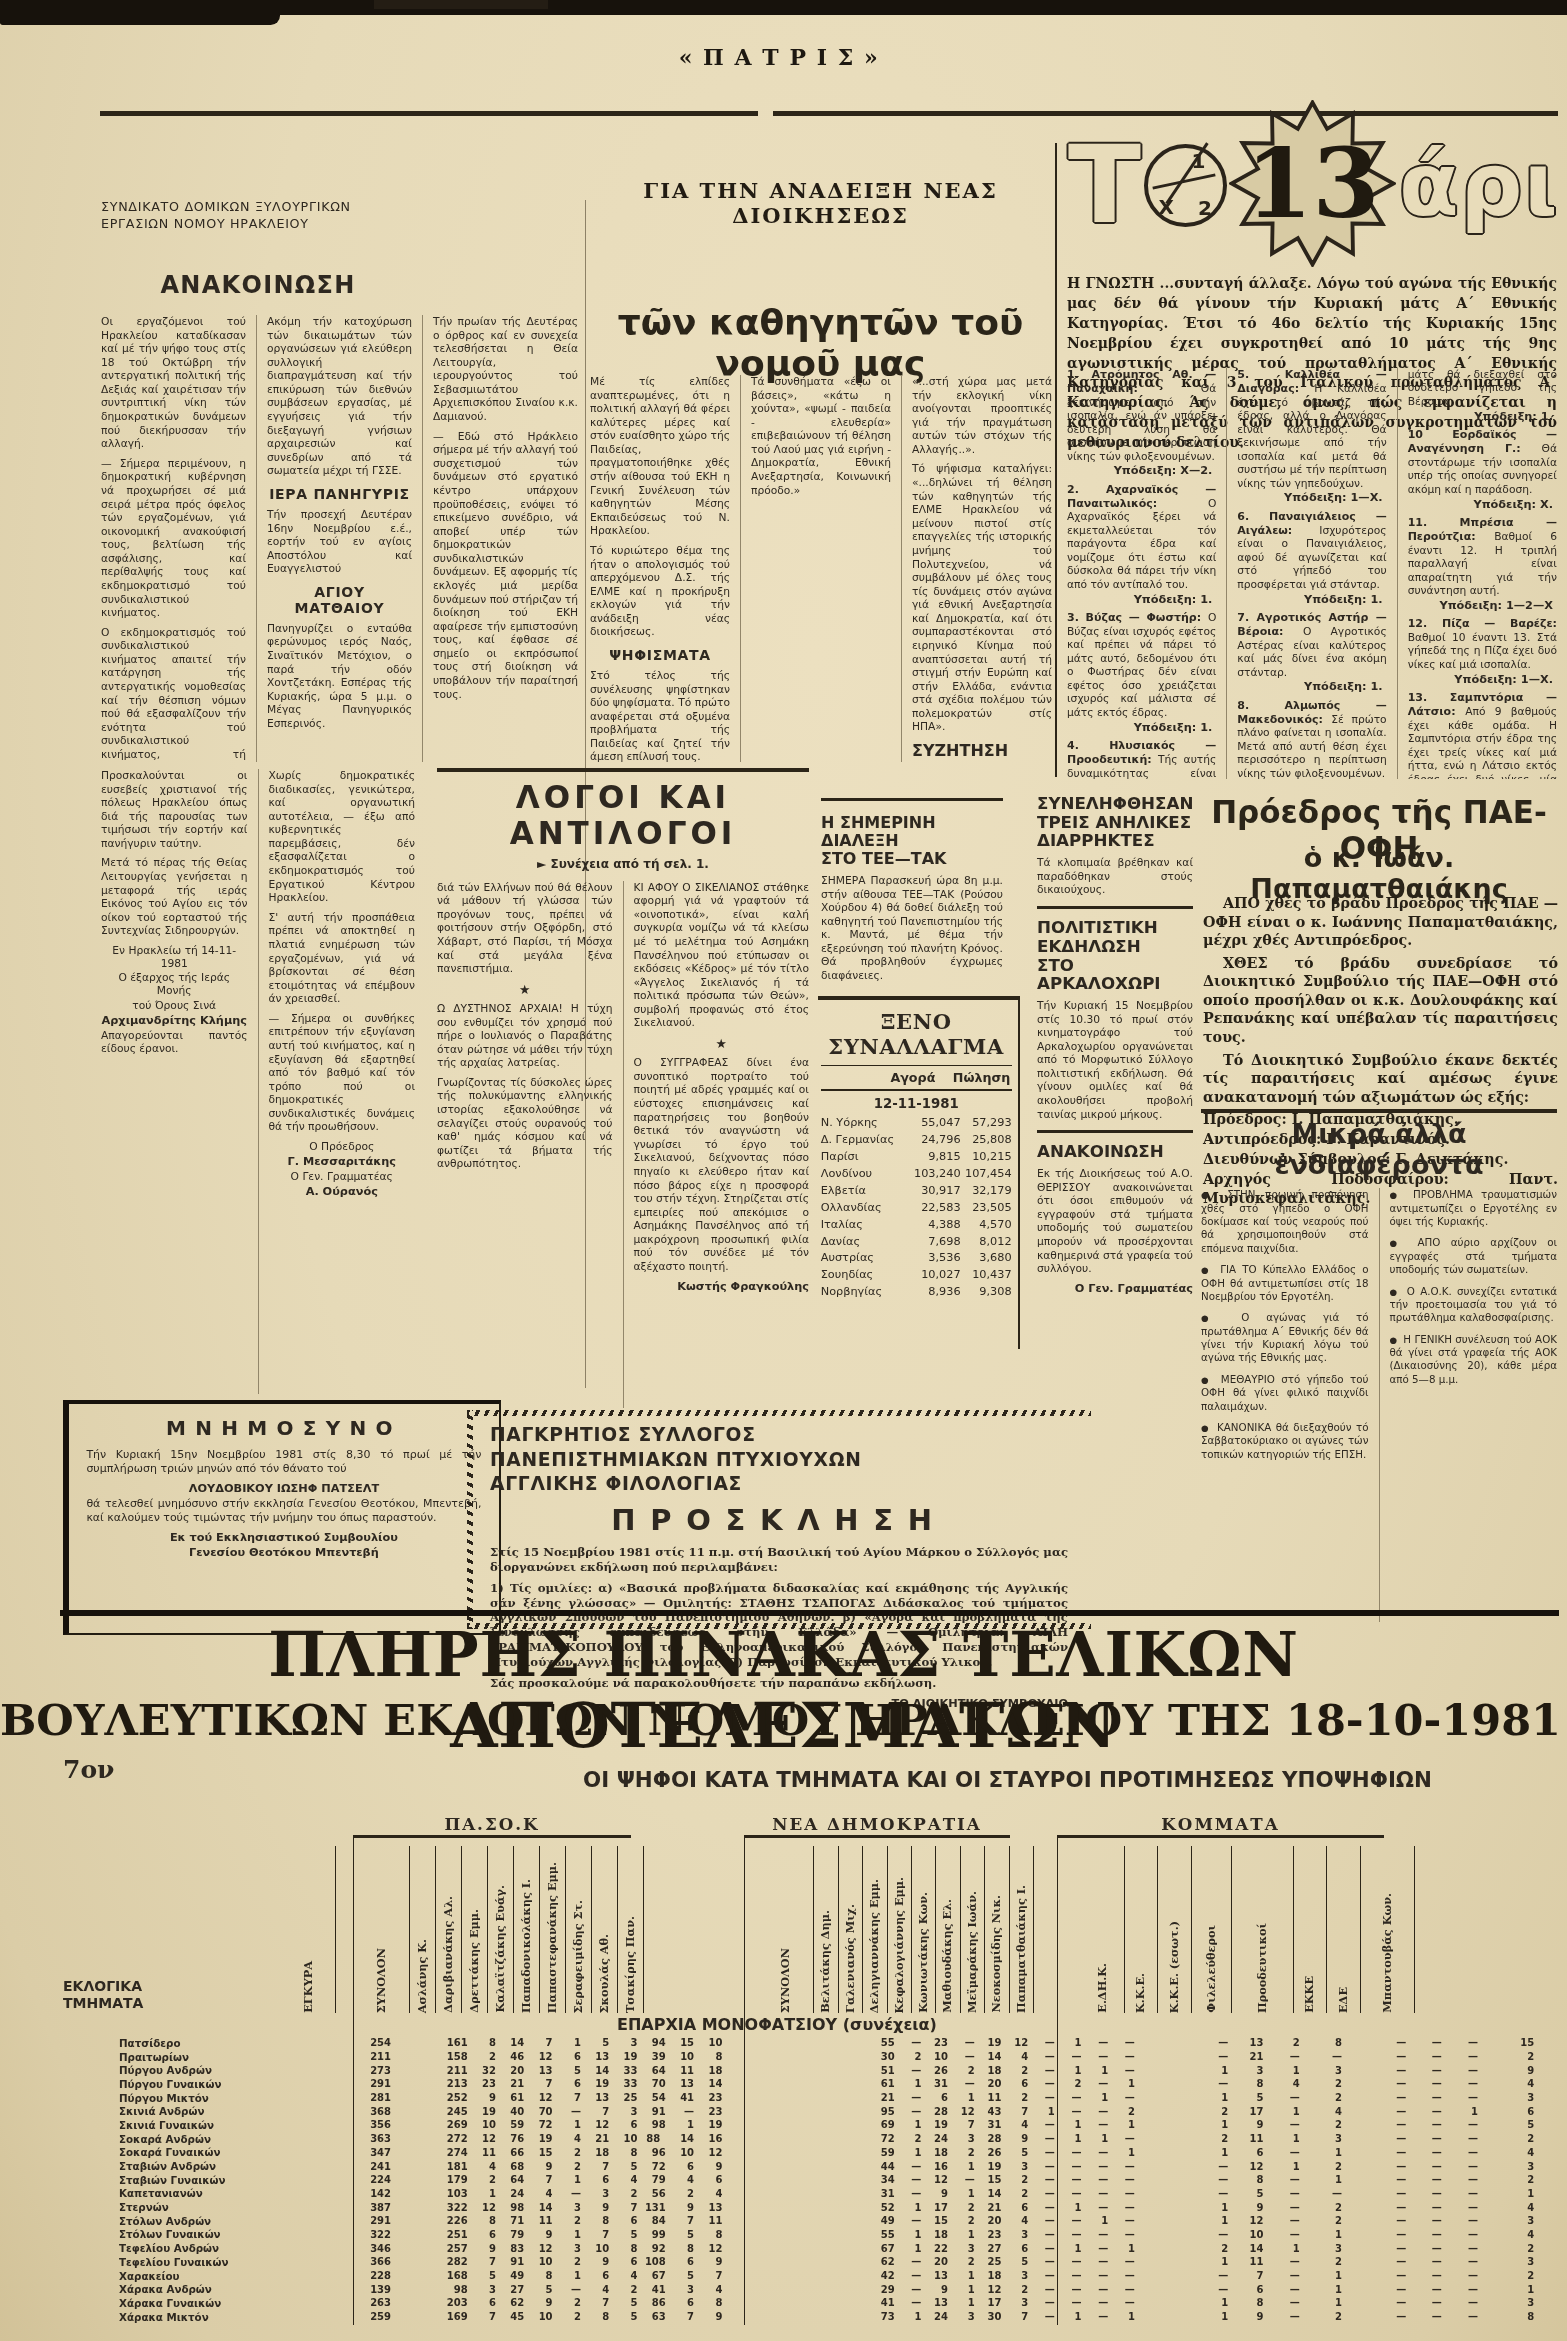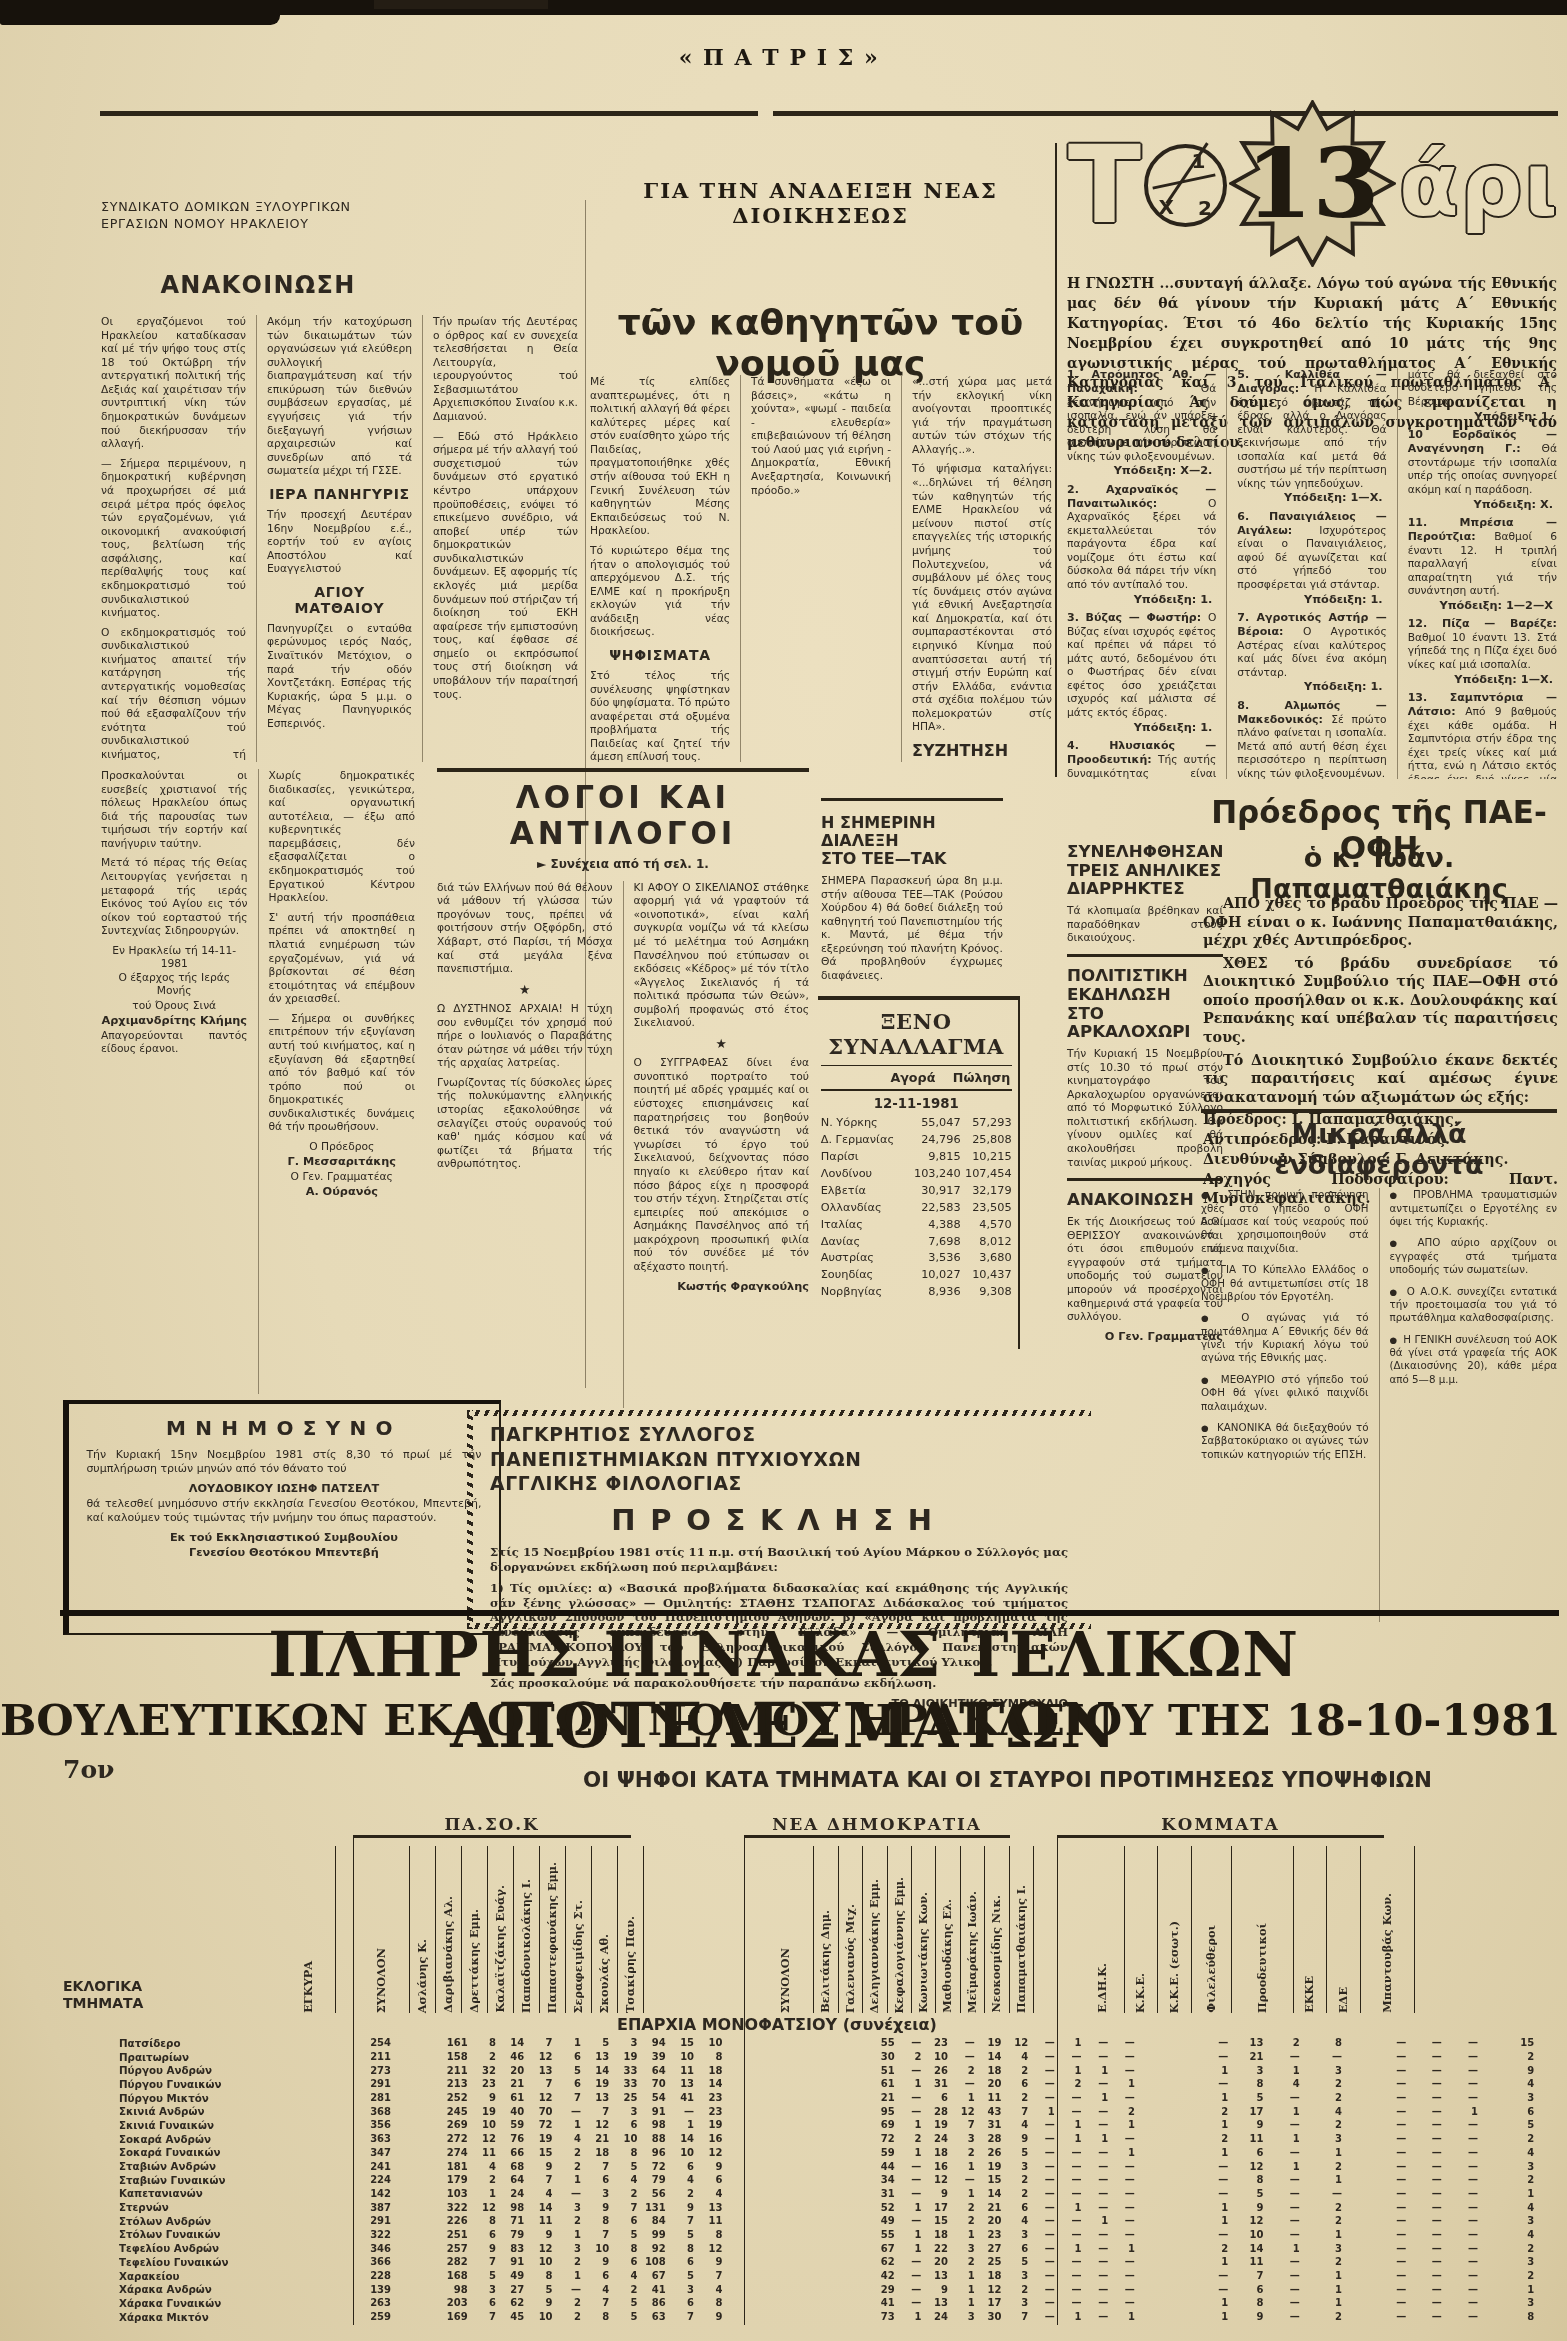--- a/index.html
+++ b/index.html
@@ -66,21 +66,21 @@
   #logo-ball .n1{top:1.3px;right:17.4px;}
   #logo-ball .nx{bottom:4px;left:10.7px;}
   #logo-ball .n2{bottom:2.7px;right:10.7px;}
   #toto-intro{top:274px;left:1067px;width:490px;font-family:"DejaVu Serif",serif;font-weight:bold;
               font-size:14px;line-height:1.42;text-align:justify;color:#241e14;}
   #toto-cols{top:368px;left:1067px;width:490px;height:411px;}
   .toto-p{font-size:10.7px;line-height:1.26;text-align:justify;margin:0 0 1.3px;}
   .toto-p b{font-size:11px;}
   .tip{font-weight:bold;font-size:11.3px;text-align:right;margin:1.3px 4px 5.3px 0;}
   
-  #news-col{top:786px;left:1067px;width:156px;height:604px;margin-top:48px;}
+  #news-col{top:786px;left:1037px;width:156px;height:604px;}
   #news-col .hl-head{font-size:16.7px;}
   
   #pae-h1{top:794px;left:1201px;width:356px;text-align:center;font-weight:bold;font-size:31px;color:#2b2519;}
   #pae-h2{top:842px;left:1201px;width:356px;text-align:center;font-weight:bold;font-size:27px;color:#2b2519;}
   #pae-body{top:894px;left:1203px;width:355px;height:208px;font-family:"DejaVu Serif",serif;
             font-weight:bold;font-size:14.3px;line-height:1.3;text-align:justify;color:#272116;}
   #pae-body p{margin:0 0 4px;text-indent:20px;}
   #pae-body .roster{text-indent:0;margin:0 0 1.3px;}
   
   #mikra{top:1109px;left:1201px;width:356px;height:495px;}
@@ -790,21 +790,21 @@
         <div class="d-name" style="width: 220px; flex: 0 0 auto;">Σοκαρά Ανδρών</div>
         <div class="d-val" style="width: 52px; flex: 0 0 auto;">363</div>
         <div style="width: 17.4px; flex: 0 0 auto;"></div>
         <div class="d-val" style="width: 56px; flex: 0 0 auto;">272</div>
         <div class="d-val" style="width: 25px; flex: 0 0 auto;">12</div>
         <div class="d-val" style="width: 25px; flex: 0 0 auto;">76</div>
         <div class="d-val" style="width: 25px; flex: 0 0 auto;">19</div>
         <div class="d-val" style="width: 25px; flex: 0 0 auto;">4</div>
         <div class="d-val" style="width: 25px; flex: 0 0 auto;">21</div>
         <div class="d-val" style="width: 25px; flex: 0 0 auto;">10</div>
-        <div class="d-val" style="width: 25px; flex: 0 0 auto;">88</div>
+        <div class="d-val" style="width: 25px; flex: 0 0 auto; text-align: center;">88</div>
         <div class="d-val" style="width: 25px; flex: 0 0 auto;">14</div>
         <div class="d-val" style="width: 25px; flex: 0 0 auto;">16</div>
         <div style="width: 113px; flex: 0 0 auto;"></div>
         <div class="d-val" style="width: 56px; flex: 0 0 auto;">72</div>
         <div class="d-val" style="width: 23.4px; flex: 0 0 auto;">2</div>
         <div class="d-val" style="width: 23.4px; flex: 0 0 auto;">24</div>
         <div class="d-val" style="width: 23.4px; flex: 0 0 auto;">3</div>
         <div class="d-val" style="width: 23.4px; flex: 0 0 auto;">28</div>
         <div class="d-val" style="width: 23.4px; flex: 0 0 auto;">9</div>
         <div class="d-val" style="width: 23.4px; flex: 0 0 auto;">—</div>

